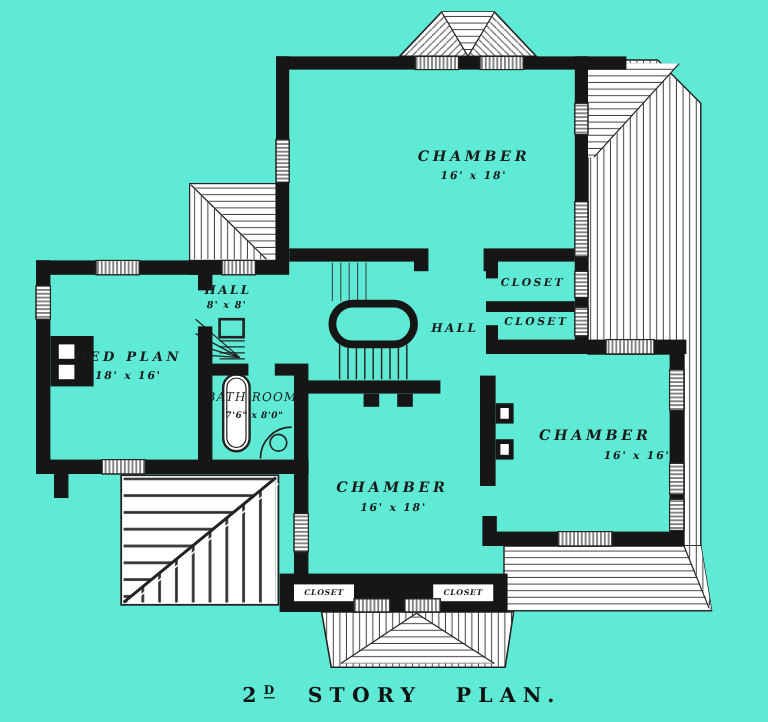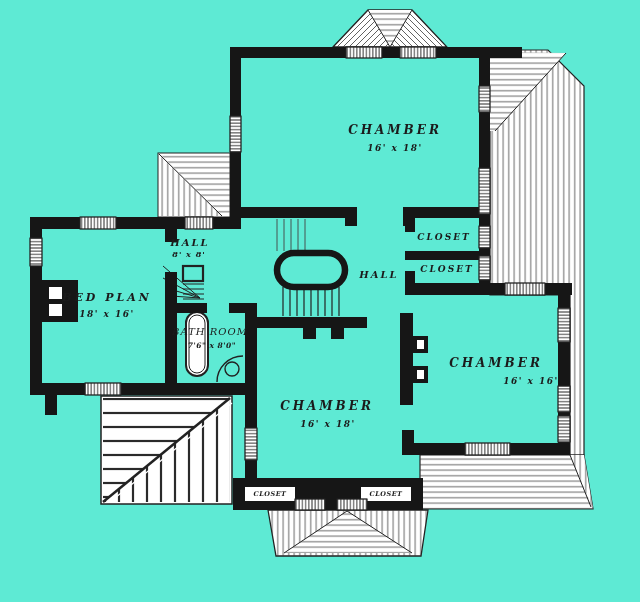--- a/index.html
+++ b/index.html
@@ -249,14 +249,18 @@
 <div class="lbl" style="left:212px;top:346px;font-size:7.5px;letter-spacing:0.5px;font-weight:bold;">7'6" x 8'0"</div>
 
 <div class="lbl small" style="left:379px;top:275px;font-weight:bold;">HALL</div>
 
 <div class="lbl closet" style="left:444px;top:237px;">CLOSET</div>
 <div class="lbl closet" style="left:447px;top:269px;">CLOSET</div>
 
 <div class="lbl microcloset" style="left:270px;top:494px;">CLOSET</div>
 <div class="lbl microcloset" style="left:386px;top:494px;">CLOSET</div>
 
-
+<div class="caption">
+  <span>2</span><sup>D</sup>
+  <span>STORY  PLAN.</span>
 </div>
 
+</div>
+
 </body></html>

